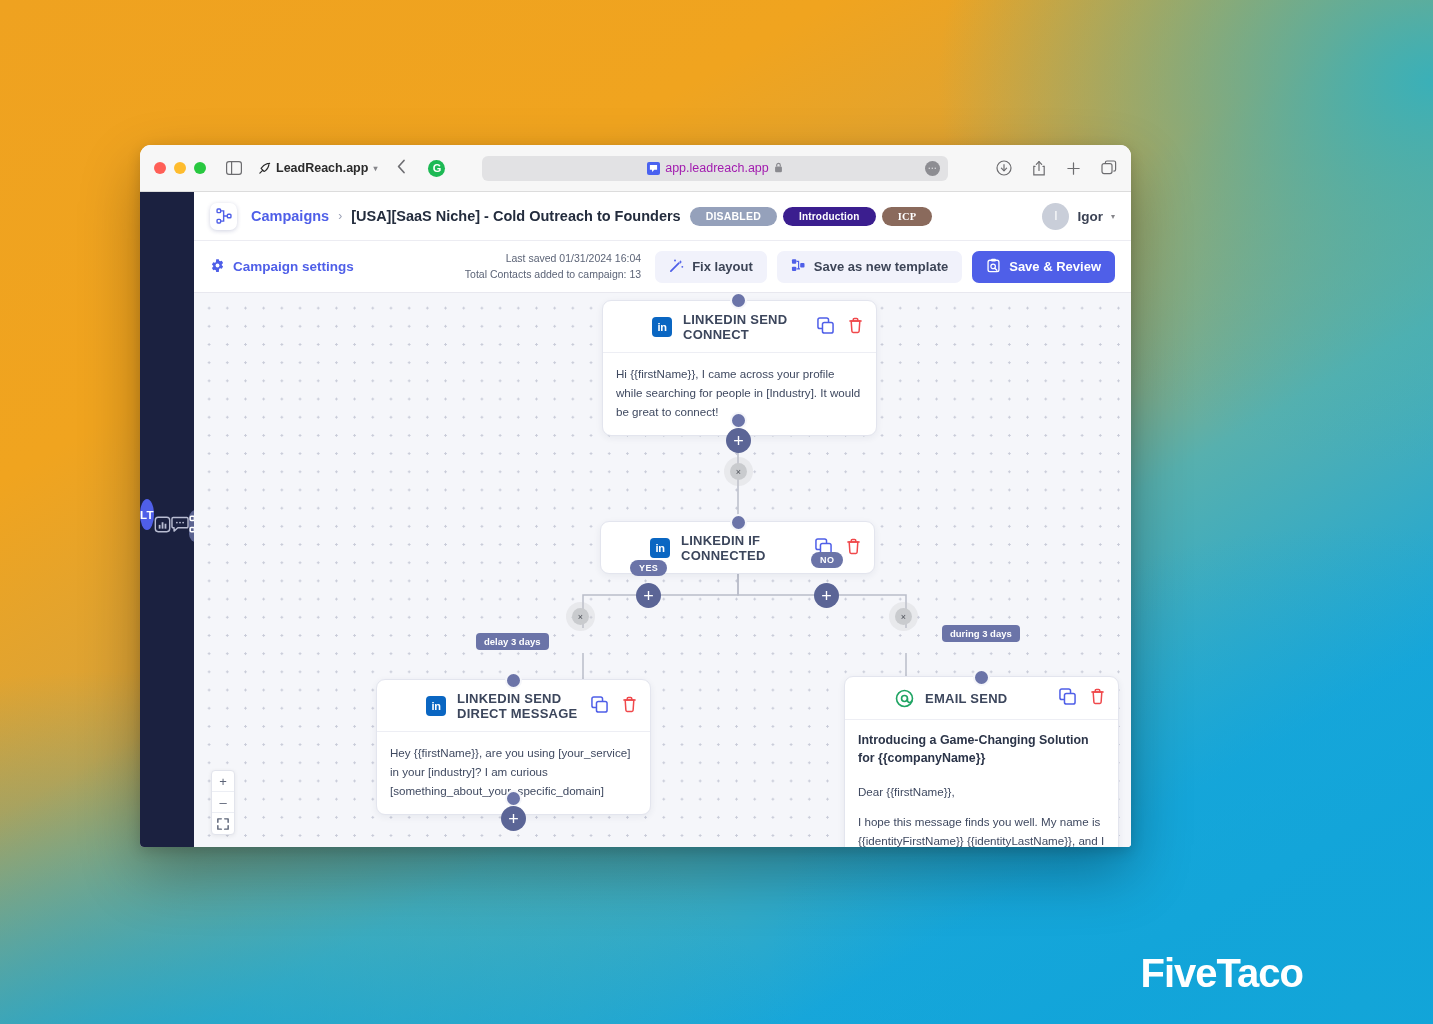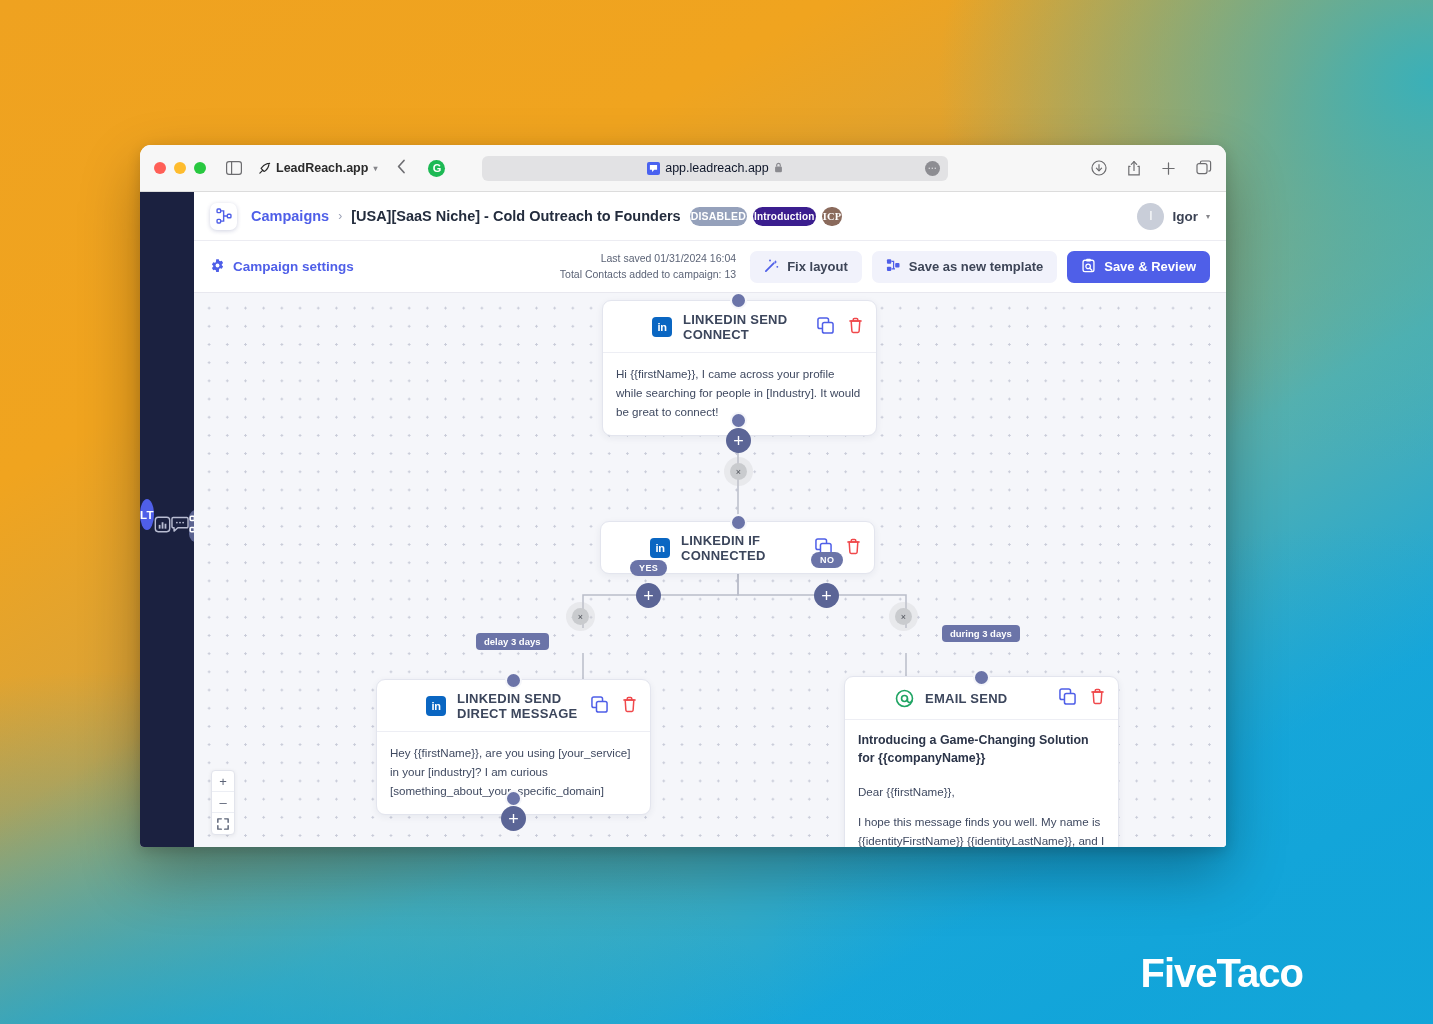--- a/index.html
+++ b/index.html
@@ -10,21 +10,21 @@
       radial-gradient(ellipse 1200px 900px at 8% 120%, #0aa2dc 0%, rgba(10,162,220,0) 62%),
       radial-gradient(ellipse 1000px 800px at 95% 98%, #13a5d8 0%, rgba(19,165,216,0) 60%),
       radial-gradient(ellipse 900px 700px at 100% 8%, #3ab0b8 0%, rgba(58,176,184,0) 55%),
       linear-gradient(150deg, #efa220 0%, #f0a41f 26%, #d8a33a 44%, #57b0ae 62%, #17a6da 80%, #0ba3dd 100%);
     position: relative;
   }
 
   
   .window {
     position: absolute; left: 140px; top: 145px;
-    width: 1086px; height: 702px;
+    width: 991px; height: 702px;
     background: #ffffff;
     border-radius: 11px 11px 4px 4px;
     box-shadow: 0 26px 60px rgba(0,0,0,.30), 0 4px 14px rgba(0,0,0,.16);
     overflow: hidden;
   }
 
   
   .chrome {
     height: 47px; background: #f7f7f7; border-bottom: 1px solid #dcdcdc;
     display: flex; align-items: center; padding: 0 14px; position: relative;
@@ -41,21 +41,21 @@
   .ext-g { margin-left: 22px; width: 17px; height: 17px; border-radius: 50%;
     background: #1db954; display: flex; align-items: center; justify-content: center;
     color: #fff; font-size: 11px; font-weight: 700; }
   .urlbar {
     position: absolute; left: 342px; width: 466px; height: 25px;
     background: #e2e2e4; border-radius: 6px;
     display: flex; align-items: center; justify-content: center; gap: 5px;
   }
   .url-fav { width: 13px; height: 13px; background: #4a62f0; border-radius: 2px;
     display:flex; align-items:center; justify-content:center; }
-  .url-txt { font-size: 12.5px; color: #0f172a; font-weight: 500; }
+  .url-txt { font-size: 12.5px; color: #a21caf; font-weight: 500; }
   .url-more { position: absolute; right: 8px; width: 15px; height: 15px; border-radius: 50%;
     background: #8d8d92; color: #fff; font-size: 9px; display: flex;
     align-items: center; justify-content: center; letter-spacing: .5px; }
   .chrome-right { position: absolute; right: 14px; display: flex; gap: 20px; align-items: center; }
 
   
   .app { display: flex; height: 655px; }
 
   
   .rail { width: 54px; background: #1b2140; display: flex; flex-direction: row;
@@ -71,21 +71,21 @@
   .main { flex: 1; display: flex; flex-direction: column; background: #fff; min-width: 0; }
 
   .topbar { height: 49px; display: flex; align-items: center; padding: 0 16px;
     border-bottom: 1px solid #ececf2; flex: none; }
   .flow-badge { width: 27px; height: 27px; border-radius: 7px; background: #fff;
     box-shadow: 0 1px 4px rgba(40,50,120,.22); display: flex; align-items: center;
     justify-content: center; margin-right: 14px; flex: none; }
   .crumb-link { color: #4f5fe8; font-size: 14.5px; font-weight: 600; }
   .crumb-sep { color: #9aa0b5; margin: 0 9px; font-size: 12px; }
   .crumb-title { color: #232c3d; font-size: 14.5px; font-weight: 600; margin-right: 9px; }
-  .pill { display: inline-flex; align-items: center; height: 19px; padding: 0 1px;
+  .pill { display: inline-flex; align-items: center; height: 19px; padding: 0 16px;
     border-radius: 10px; font-size: 10.5px; font-weight: 700; color: #fff;
     margin-right: 6px; letter-spacing: .2px; }
   .pill.disabled { background: #95a1bb; }
   .pill.intro { background: #3b1e8f; font-weight: 600; font-size: 10px; }
   .pill.icp { background: #8a6a5c; font-family: Liberation Serif, serif; }
   .topbar-right { margin-left: auto; display: flex; align-items: center; gap: 8px; }
   .user-av { width: 27px; height: 27px; border-radius: 50%; background: #c9ced9;
     color: #fff; font-size: 12px; display: flex; align-items: center; justify-content: center; }
   .user-nm { font-size: 13.5px; color: #3b4254; font-weight: 600; }
 

